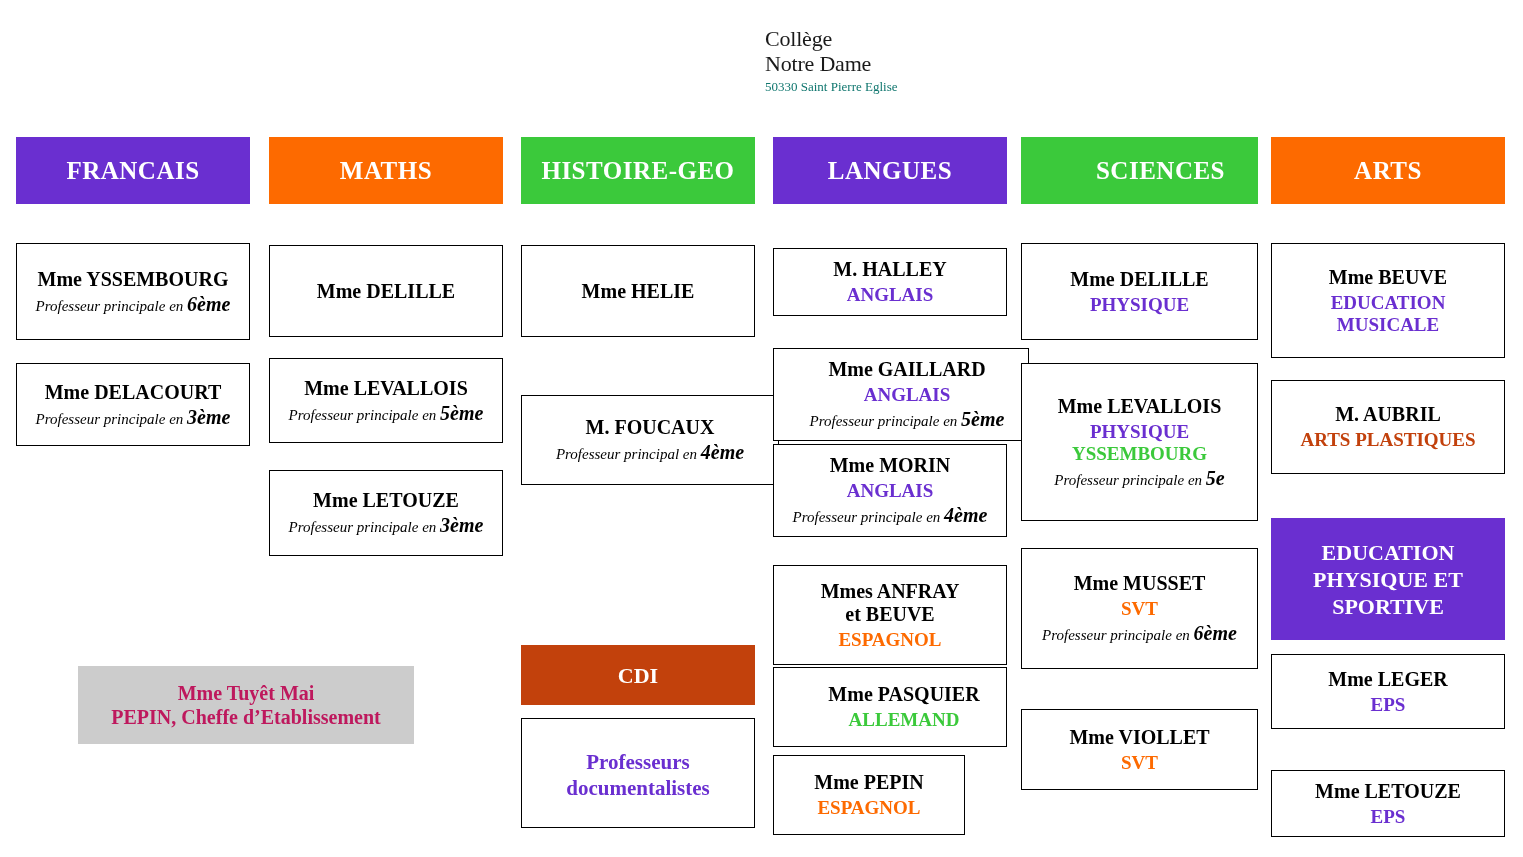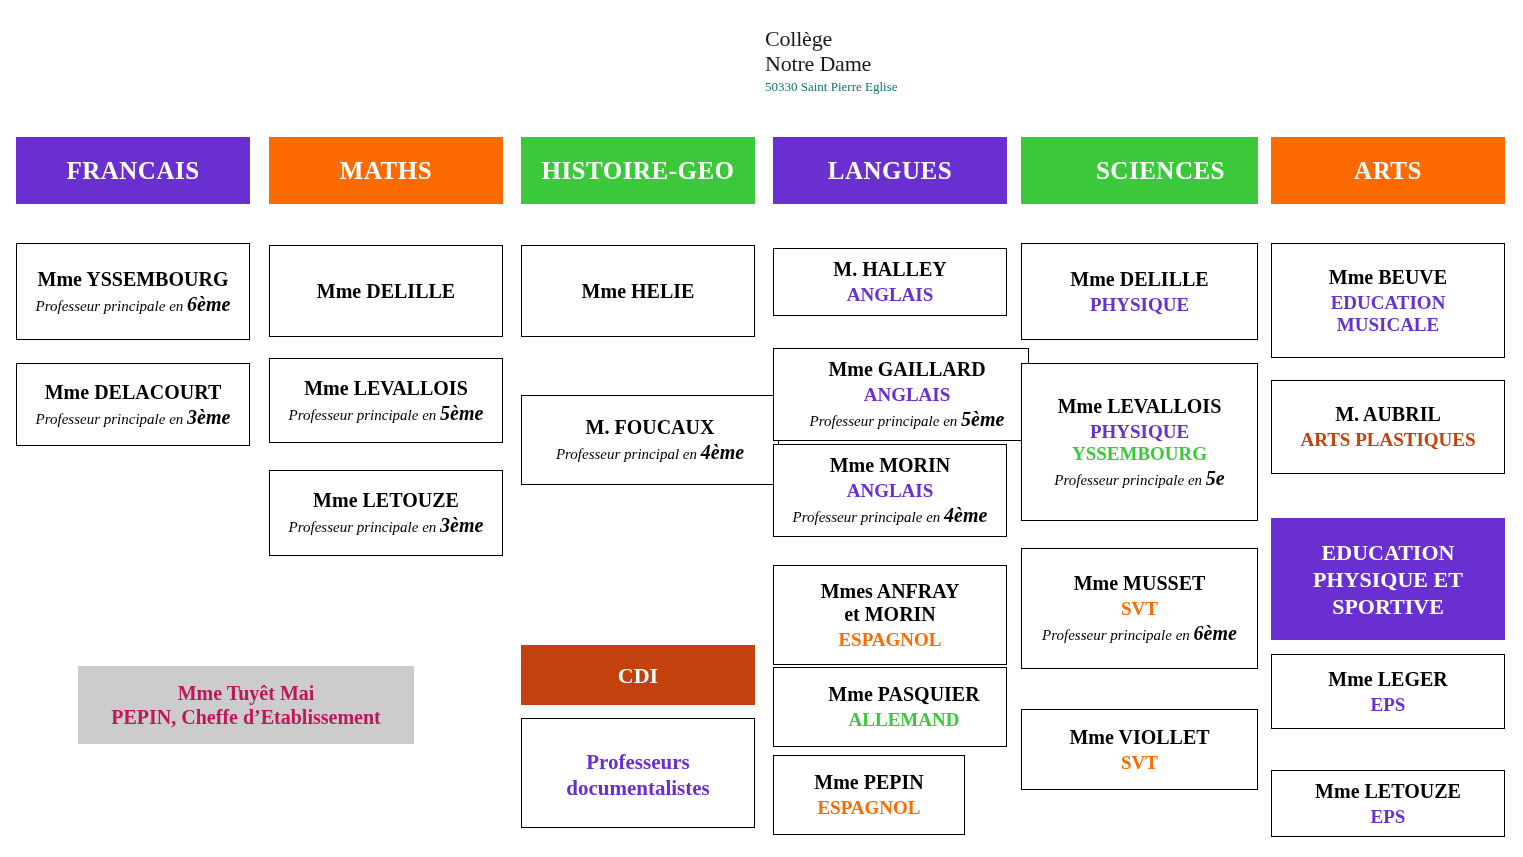--- a/index.html
+++ b/index.html
@@ -225,21 +225,21 @@
         <div class="subject" style="color: rgb(106, 47, 208);">ANGLAIS</div>
         <div class="pp"><span>Professeur principale en </span><span class="lvl">5ème</span></div>
       </div>
       <div class="card" style="left: 773px; top: 444px; width: 234px; height: 93px;">
         <div class="name">Mme MORIN</div>
         <div class="subject" style="color: rgb(106, 47, 208);">ANGLAIS</div>
         <div class="pp"><span>Professeur principale en </span><span class="lvl">4ème</span></div>
       </div>
       <div class="card" style="left: 773px; top: 565px; width: 234px; height: 100px;">
         <div class="name">Mmes ANFRAY
-et  MORIN</div>
+et  BEUVE</div>
         <div class="subject" style="color: rgb(253, 106, 0);">ESPAGNOL</div>
       </div>
       <div class="card" style="left: 773px; top: 667px; width: 234px; height: 80px; padding-left: 32px;">
         <div class="name">Mme PASQUIER</div>
         <div class="subject" style="color: rgb(59, 201, 59);">ALLEMAND</div>
       </div>
       <div class="card" style="left: 773px; top: 755px; width: 192px; height: 80px;">
         <div class="name">Mme PEPIN</div>
         <div class="subject" style="color: rgb(253, 106, 0);">ESPAGNOL</div>
       </div>

